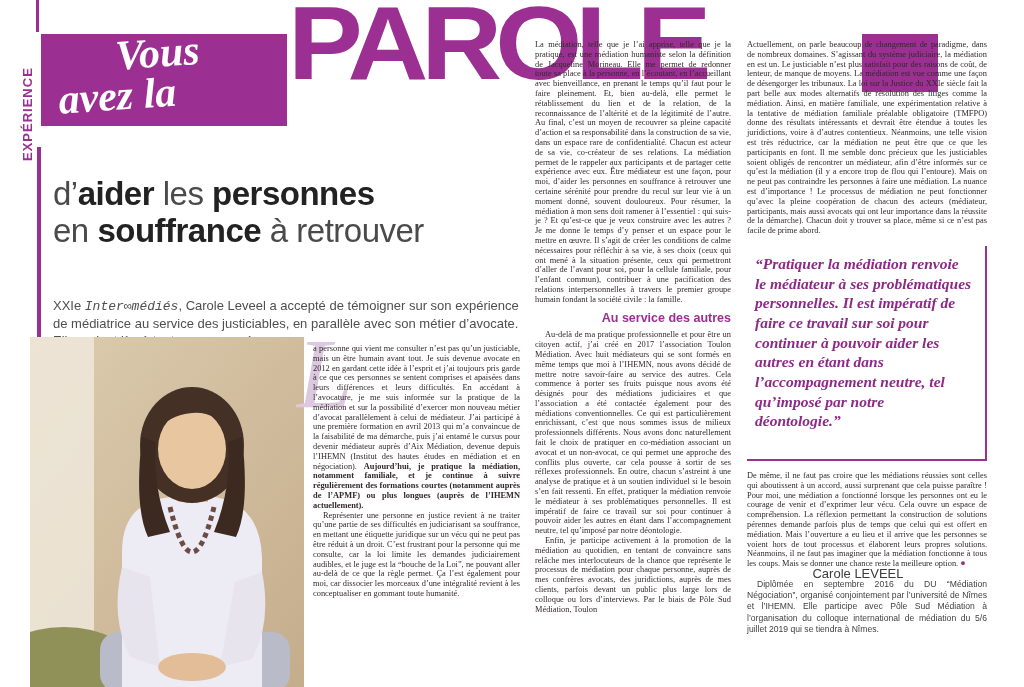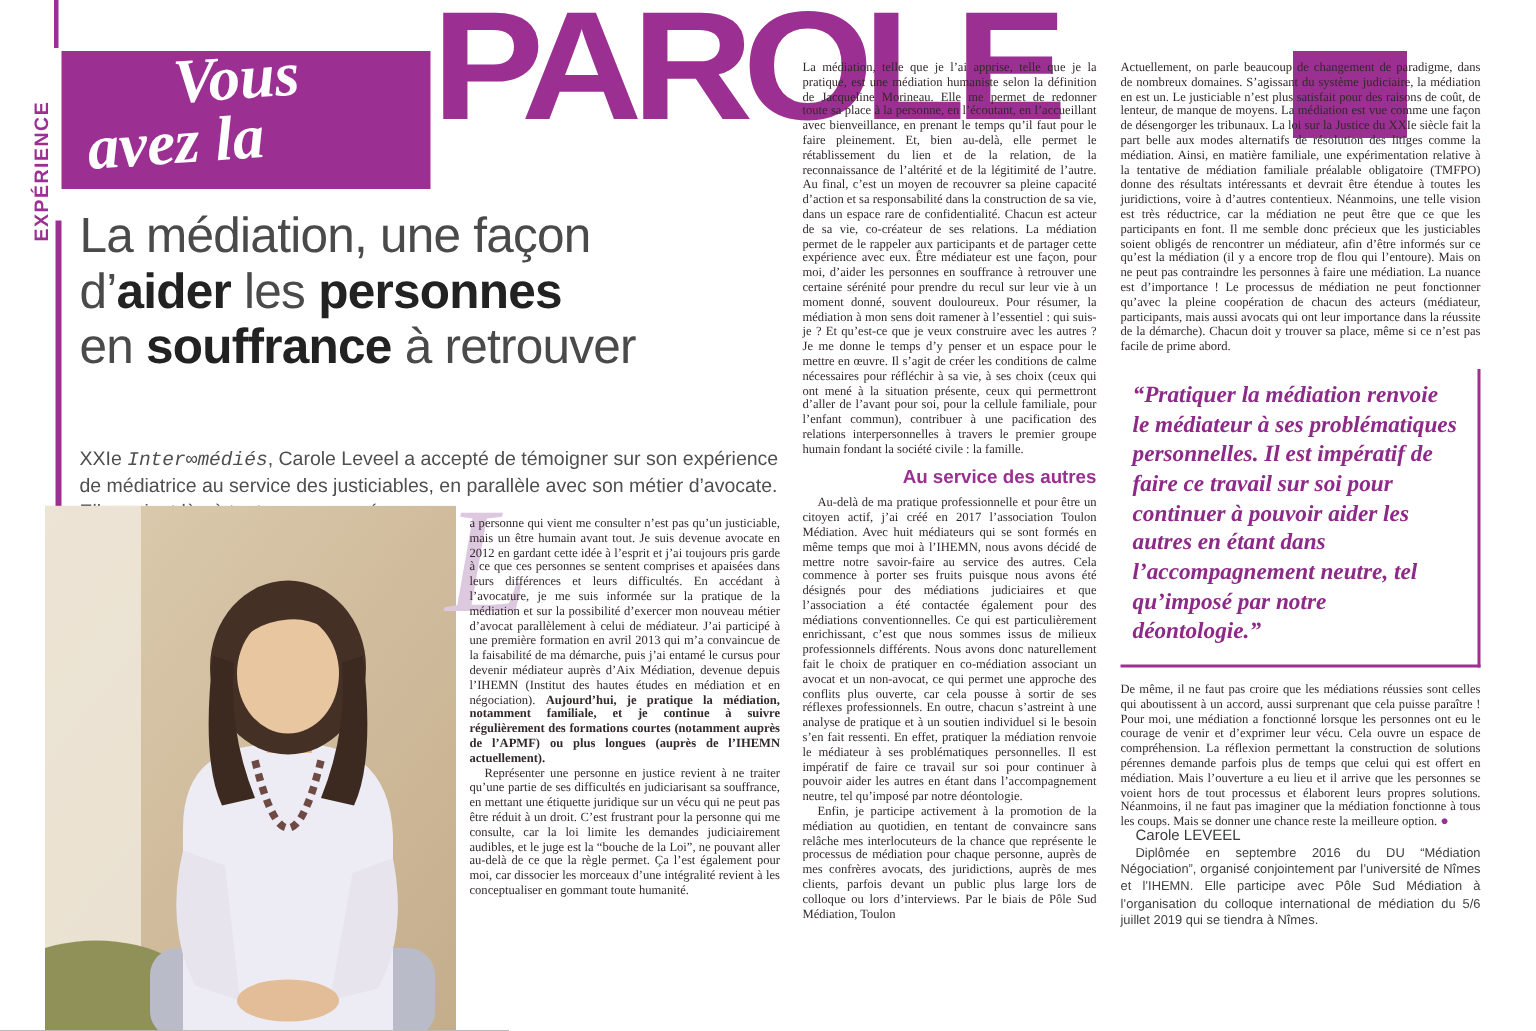--- a/index.html
+++ b/index.html
@@ -48,28 +48,28 @@
   .colB{left:747px;top:40px;width:240px;height:647px;}
   .dropcap{position:absolute;left:-16px;top:-20px;z-index:0;
           font-family:"Liberation Serif", serif;font-style:italic;font-size:100px;
           color:#dcc8df;line-height:1;}
   .lcol p{position:relative;z-index:1;}
 
   .service-heading{font-family:"Liberation Sans", sans-serif;font-weight:bold;
           font-size:12.5px;color:#9b3092;margin:9px 0 7px;text-align:right;}
 
   
-  .pull-quote{margin:10px 0 10px;padding:8px 12px 12px 8px;
+  .pull-quote{margin:10px 0 10px;padding:8px 12px 28px 8px;
           border-right:2px solid #9b3092;border-bottom:2px solid #9b3092;
           font-family:"Liberation Serif", serif;font-style:italic;font-weight:bold;
           font-size:15.5px;line-height:1.27;color:#8d2a88;text-align:left;text-indent:0;}
 
   .end-mark{color:#9b3092;font-size:9px;}
-  .signature{font-family:"Liberation Sans", sans-serif;font-size:10px;color:#3c3c3c;
-          text-align:left;padding-right:28px;margin-top:4px;text-indent:0;}
+  .signature{font-family:"Liberation Sans", sans-serif;font-size:13px;color:#3c3c3c;
+          text-align:center;padding-right:28px;margin-top:4px;text-indent:0;}
   .caption{font-family:"Liberation Sans", sans-serif;font-size:8.6px;line-height:1.32;
           color:#3f3f3f;margin-top:12px;text-align:justify;text-indent:0;}
 </style>
 </head>
 <body>
 
 <div class="spread">
 
   <div class="top-rule"></div>
   <div class="section-label">EXPÉRIENCE</div>
@@ -78,21 +78,21 @@
     <div class="script-text">
       <span class="script-l1">Vous</span>
       <span class="script-l2">avez la</span>
     </div>
   </div>
   <div class="paper-title">PAROLE</div>
   <div class="title-endblock"></div>
 
   <div class="headline-rule"></div>
   <div class="headline">
-    <span>La médiation, une façon</span><br>
+    <br>
     <span><span>d’</span><b>aider</b><span> les </span><b>personnes</b></span><br>
     <span><span>en </span><b>souffrance</b><span> à retrouver</span></span><br>
   </div>
   <div class="standfirst">
     <span>XXIe </span><i>Inter∞médiés</i><span>, Carole Leveel a accepté de témoigner sur son expérience de médiatrice au service des justiciables, en parallèle avec son métier d’avocate. Elle revient là où tout a commencé.</span>
   </div>
 
   <div class="photo">
     <svg width="274" height="350" viewBox="0 0 274 350" xmlns="http://www.w3.org/2000/svg">
       <defs>

